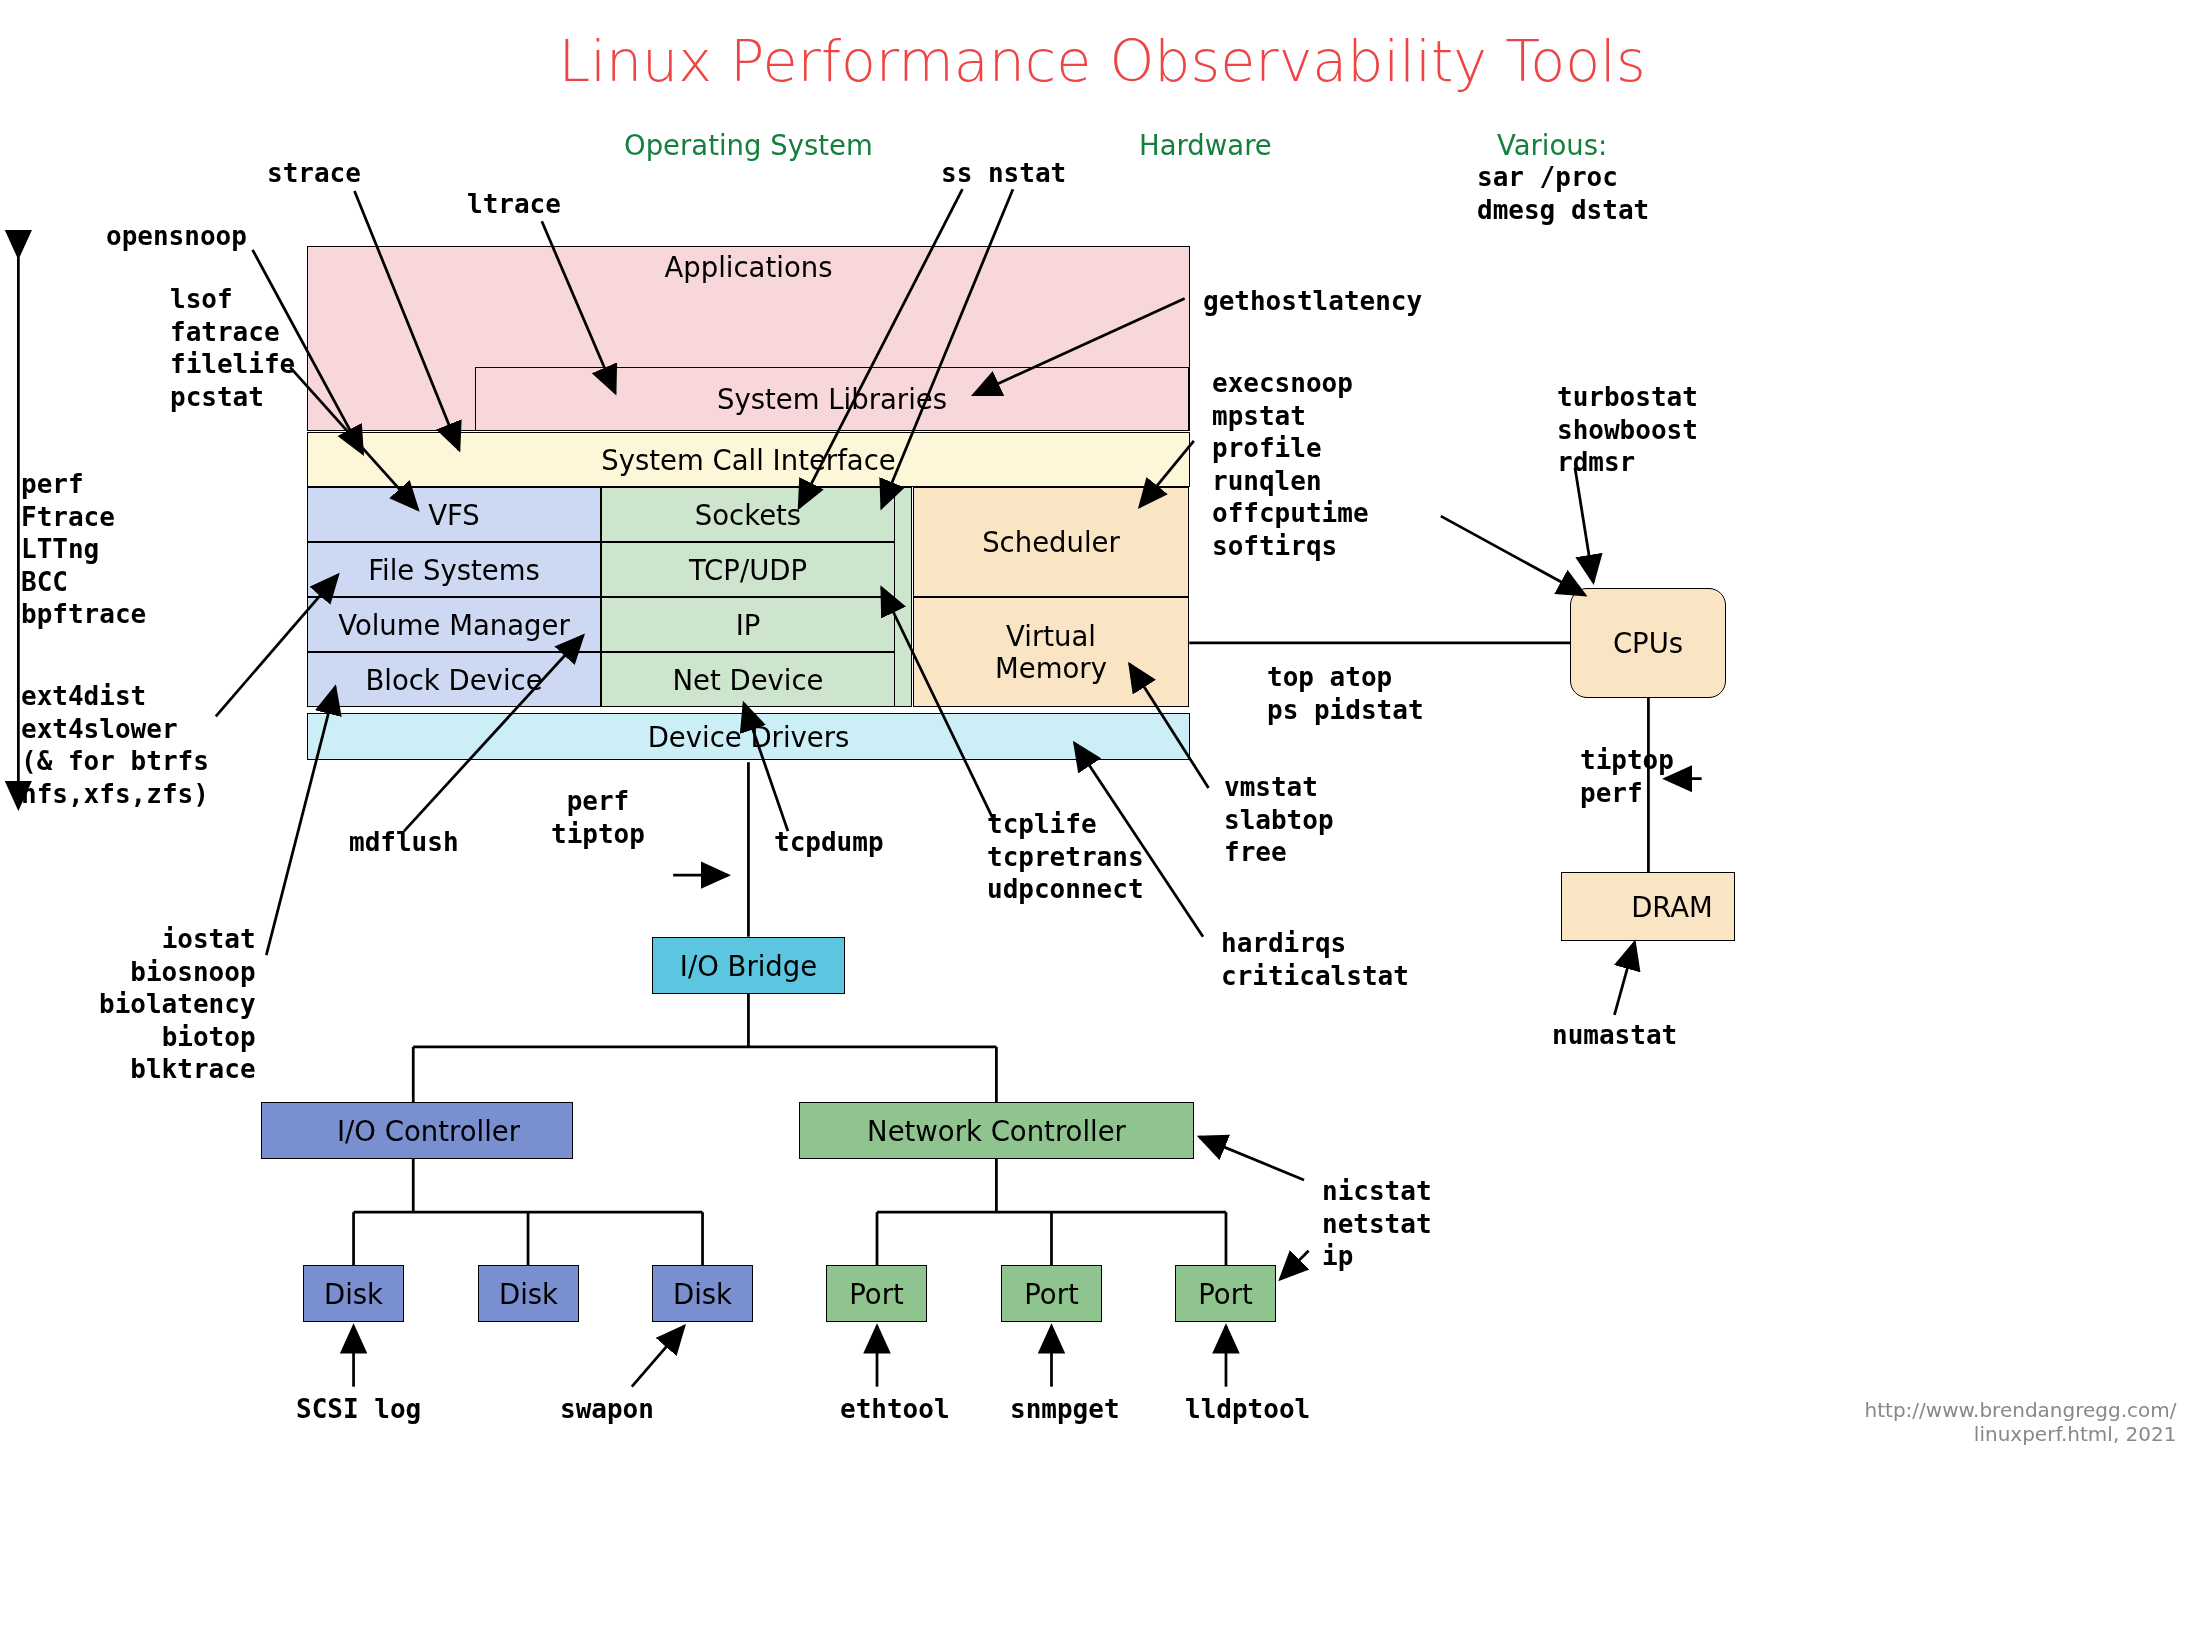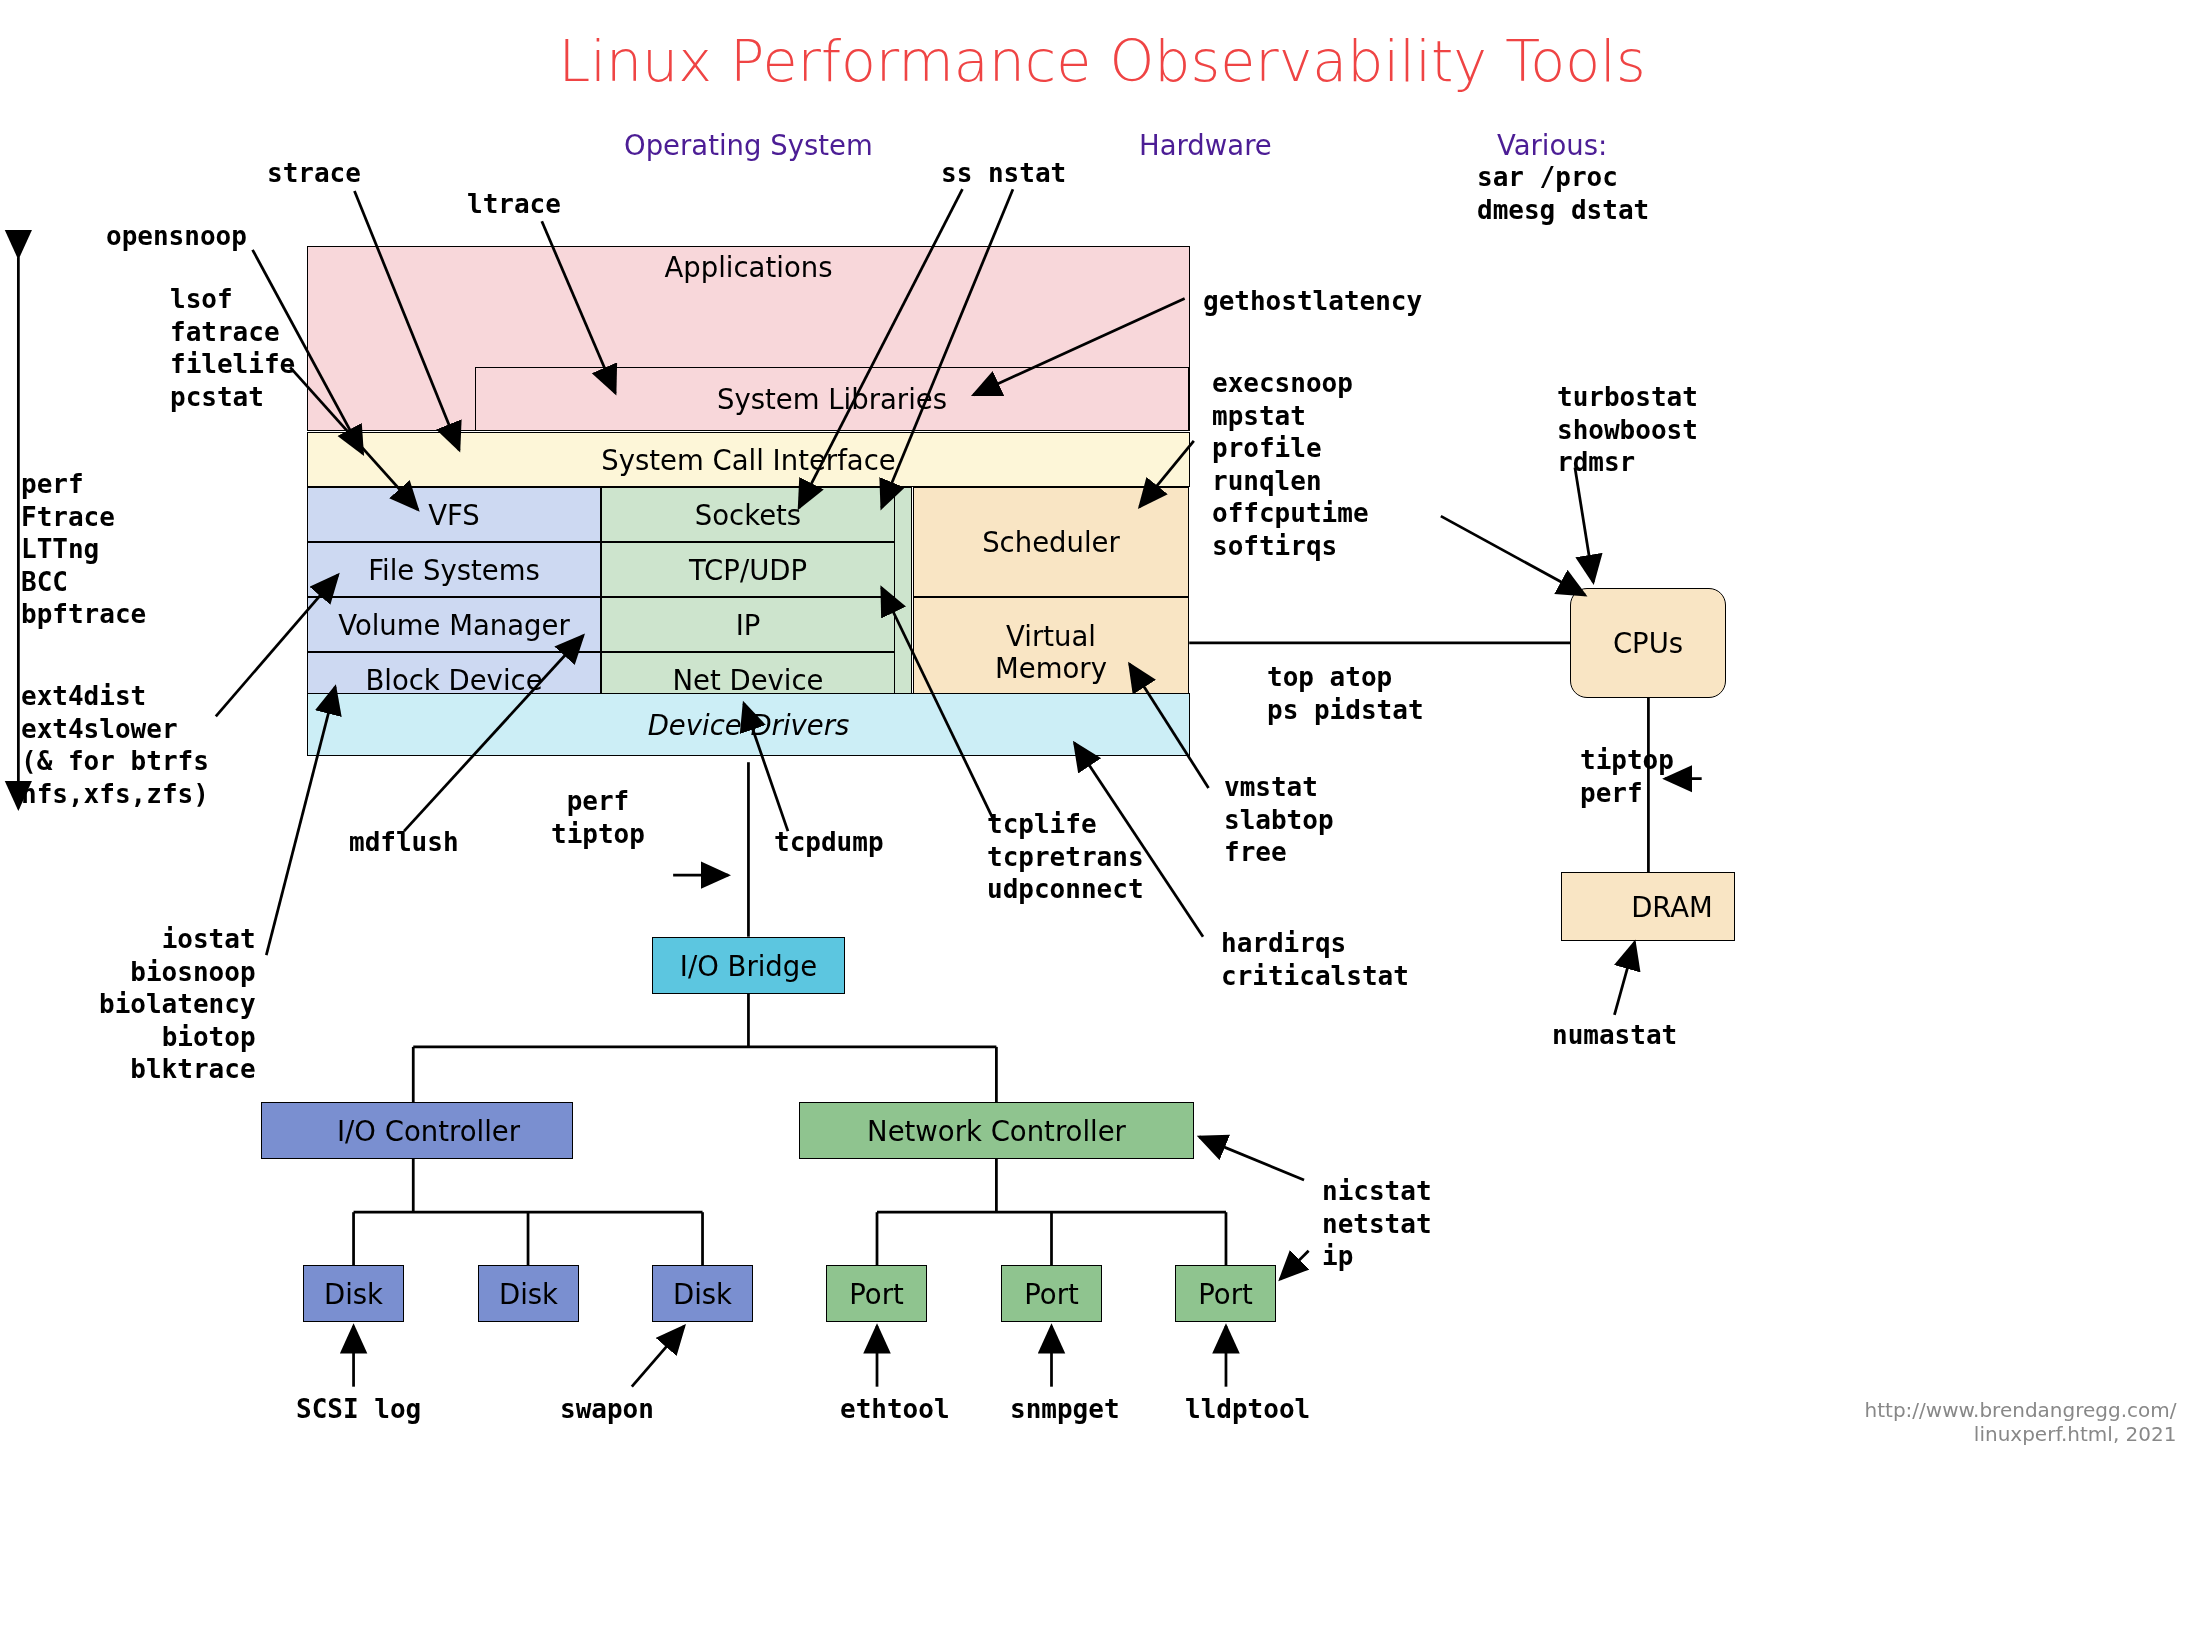--- a/index.html
+++ b/index.html
@@ -21,21 +21,21 @@
     left: 0;
     width: 100%;
     text-align: center;
     font-size: 57px;
     font-weight: 300;
     color: #ef4444;
   }
   .section-label {
     position: absolute;
     font-size: 27.5px;
-    color: #4c1d95;
+    color: #15803d;
   }
   .box {
     position: absolute;
     border: 1.8px solid #000;
     text-align: center;
     font-size: 27.5px;
     display: flex;
     align-items: center;
     justify-content: center;
     box-sizing: border-box;
@@ -91,21 +91,21 @@
 <div class="box lgreen" style="left:601px; top:542px; width:294px; height:55px;">TCP/UDP</div>
 
 <div class="box lblue" style="left:307px; top:597px; width:294px; height:55px;">Volume Manager</div>
 <div class="box lgreen" style="left:601px; top:597px; width:294px; height:55px;">IP</div>
 <div class="box tan" style="left:913px; top:597px; width:276px; height:110px; white-space:pre;">Virtual
 Memory</div>
 
 <div class="box lblue" style="left:307px; top:652px; width:294px; height:55px;">Block Device</div>
 <div class="box lgreen" style="left:601px; top:652px; width:294px; height:55px;">Net Device</div>
 
-<div class="box cyan" style="left:307px; top:693px; width:883px; height:63px;font-style:italic;">Device Drivers</div>
+<div class="box cyan" style="left:307px; top:713px; width:883px; height:47px;">Device Drivers</div>
 
 <div class="box teal" style="left:652px; top:937px; width:193px; height:57px;">I/O Bridge</div>
 
 <div class="box blue2" style="left:261px; top:1102px; width:312px; height:57px;padding-left:23px;">I/O Controller</div>
 <div class="box green2" style="left:799px; top:1102px; width:395px; height:57px;">Network Controller</div>
 
 <div class="box blue2" style="left:303px; top:1265px; width:101px; height:57px;">Disk</div>
 <div class="box blue2" style="left:478px; top:1265px; width:101px; height:57px;">Disk</div>
 <div class="box blue2" style="left:652px; top:1265px; width:101px; height:57px;">Disk</div>
 <div class="box green2" style="left:826px; top:1265px; width:101px; height:57px;">Port</div>

